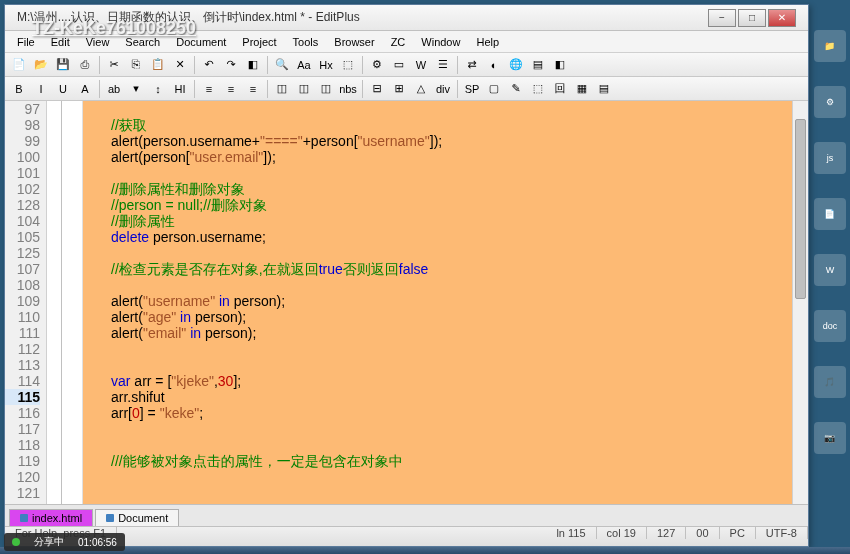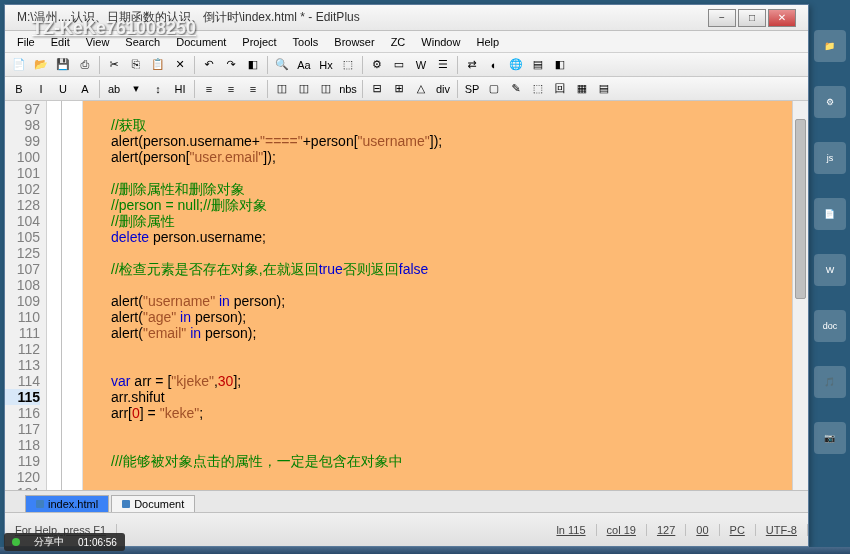--- a/index.html
+++ b/index.html
@@ -24,23 +24,23 @@
 .code { flex: 1; font-family: Consolas, "Courier New", monospace; font-size: 14px; line-height: 16px; padding-left: 28px; white-space: pre; position: relative; }
 .code-line { height: 16px; }
 .kw { color: #0000d0; }
 .str { color: #a05028; }
 .cmt { color: #008000; }
 .num { color: #c00000; }
 .scrollbar-v { width: 16px; background: #f0f0f0; border-left: 1px solid #d0d0d0; position: relative; }
 .scroll-thumb { position: absolute; left: 2px; right: 2px; top: 18px; height: 180px; background: #c0c0c0; border: 1px solid #a0a0a0; border-radius: 2px; }
 .tabbar { height: 22px; background: #e8e8e8; border-top: 1px solid #c0c0c0; display: flex; align-items: flex-end; padding: 0 4px; font-size: 11px; }
 .tab { padding: 2px 10px; background: #f4f4f4; border: 1px solid #b0b0b0; border-bottom: none; margin-right: 2px; cursor: pointer; display: flex; align-items: center; gap: 4px; }
-.tab.active { background: #3b82f6; margin-left: 16px; }
+.tab.active { background: #d946ef; }
 .tab-dot { width: 8px; height: 8px; background: #4080c0; border-radius: 1px; }
-.statusbar { height: 34px; background: linear-gradient(to bottom, #f0f0f0, #e0e0e0); border-top: 1px solid #c0c0c0; display: flex; align-items: center; font-size: 11px; color: #444; text-decoration: underline; }
+.statusbar { height: 20px; background: linear-gradient(to bottom, #f0f0f0, #e0e0e0); border-top: 1px solid #c0c0c0; display: flex; align-items: flex-start; font-size: 11px; color: #444; }
 .status-cell { padding: 0 10px; border-right: 1px solid #c0c0c0; }
 .status-spacer { flex: 1; }
 .desktop-icons { position: absolute; right: 2px; top: 30px; width: 36px; display: flex; flex-direction: column; gap: 24px; align-items: center; }
 .desk-icon { width: 32px; height: 32px; background: rgba(255,255,255,0.2); border-radius: 4px; display: flex; align-items: center; justify-content: center; font-size: 9px; color: #fff; }
 .taskbar { position: absolute; bottom: 0; left: 0; right: 0; height: 7px; background: linear-gradient(to bottom, #4a6a8a, #2a4a6a); }
 .share-bar { position: absolute; bottom: 3px; left: 4px; background: rgba(40,40,40,0.9); color: #fff; font-size: 10px; padding: 2px 8px; border-radius: 3px; display: flex; align-items: center; gap: 14px; }
 .share-dot { width: 8px; height: 8px; background: #40c040; border-radius: 50%; }
 </style>
 </head>
 <body>

